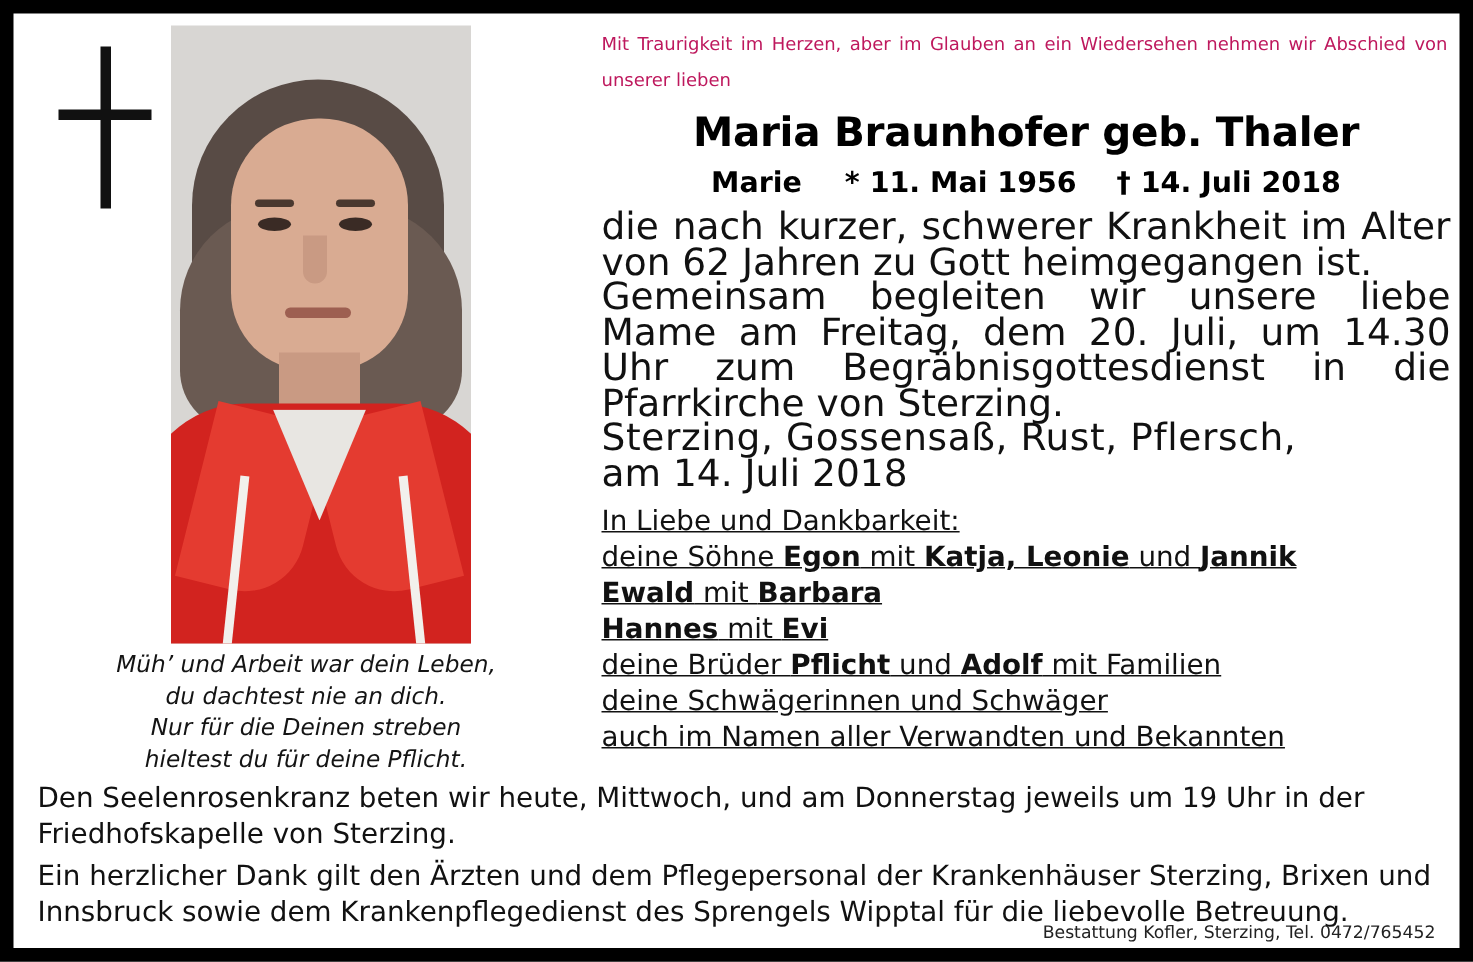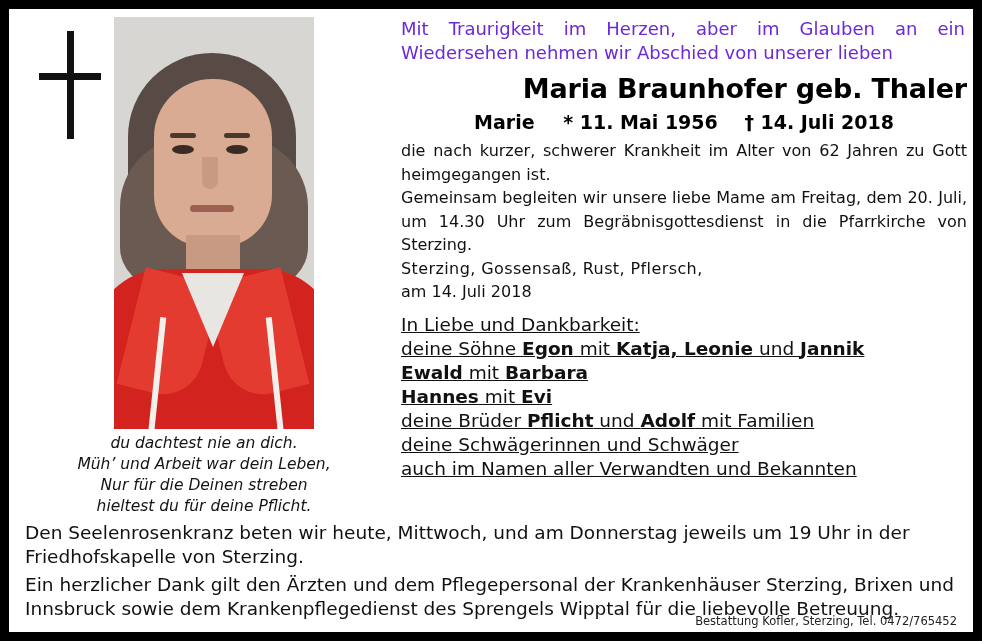--- a/index.html
+++ b/index.html
@@ -196,47 +196,47 @@
   }
 
   
   .right-col {
     position: absolute;
     left: 392px;
     top: 8px;
     width: 566px;
   }
   .intro {
-    font-size: 18px;
+    font-size: 12px;
     line-height: 24px;
-    color: #6d28d9;
+    color: #be185d;
     text-align: justify;
     padding-right: 2px;
   }
   .name {
     margin-top: 8px;
-    text-align: right;
+    text-align: center;
     font-weight: bold;
     font-size: 27px;
     letter-spacing: -0.2px;
     color: #000;
     white-space: nowrap;
   }
   .dates {
     margin-top: 7px;
     text-align: center;
     font-weight: bold;
     font-size: 19px;
     color: #000;
   }
   .dates .nick { margin-right: 22px; }
   .dates .born { margin-right: 20px; }
   .body-text {
     margin-top: 6px;
-    font-size: 16px;
+    font-size: 25px;
     line-height: 23.5px;
     color: #111;
   }
   .body-text .just { text-align: justify; }
   .places {
     letter-spacing: 0.4px;
   }
   .family {
     margin-top: 9px;
     font-size: 18.5px;
@@ -293,22 +293,22 @@
       <div class="p-neck"></div>
       <div class="p-body"></div>
       <div class="p-collar-l"></div>
       <div class="p-collar-r"></div>
       <div class="p-stripe1"></div>
       <div class="p-stripe2"></div>
       <div class="p-vneck"></div>
     </div>
 
     <div class="verse">
+      <div>Müh’ und Arbeit war dein Leben,</div>
       <div>du dachtest nie an dich.</div>
-      <div>Müh’ und Arbeit war dein Leben,</div>
       <div>Nur für die Deinen streben</div>
       <div>hieltest du für deine Pflicht.</div>
     </div>
   </div>
 
   <div class="right-col">
     <div class="intro">Mit Traurigkeit im Herzen, aber im Glauben an ein Wiedersehen nehmen wir Abschied von unserer lieben</div>
 
     <div class="name">Maria Braunhofer geb. Thaler</div>
 

